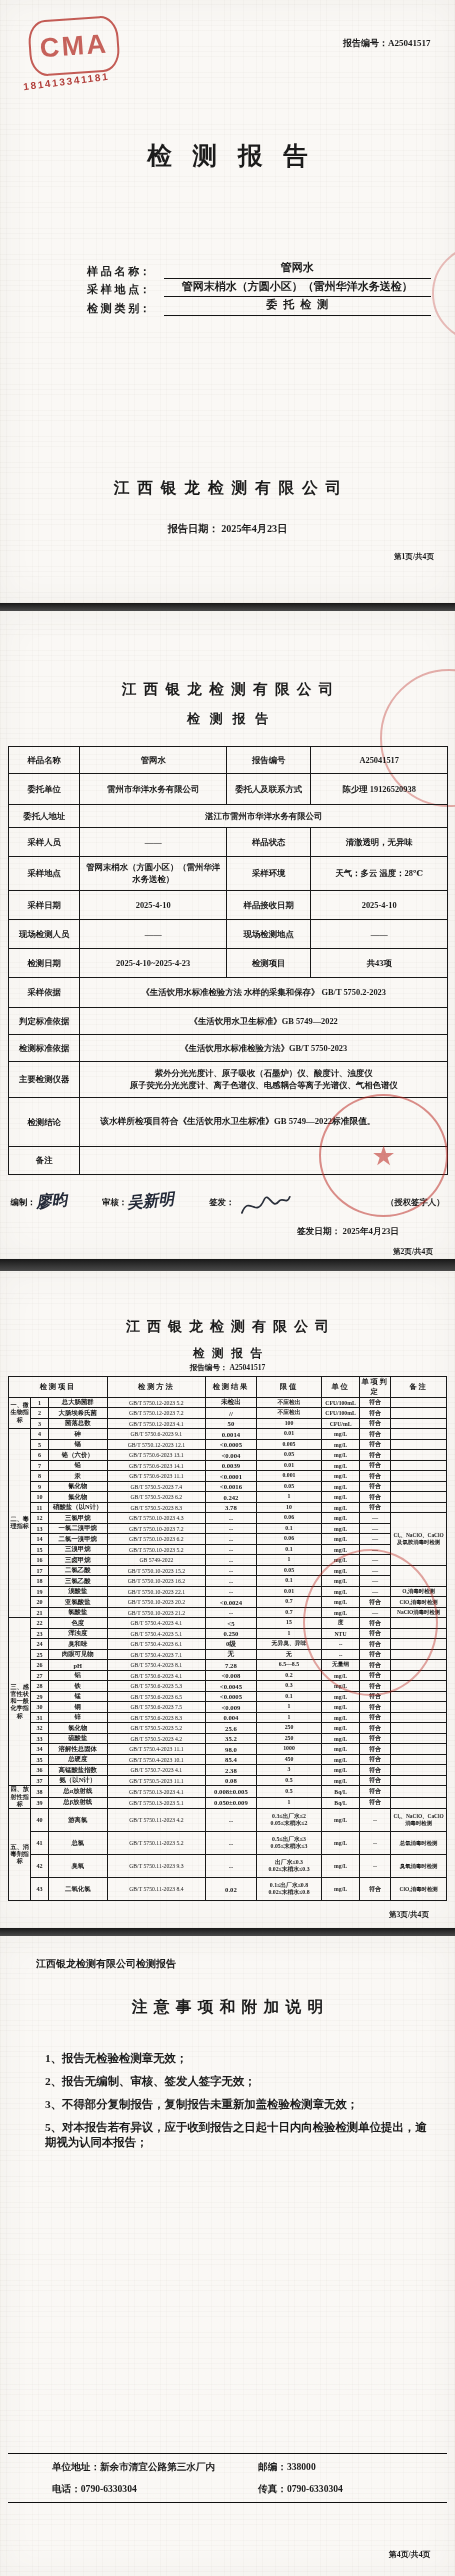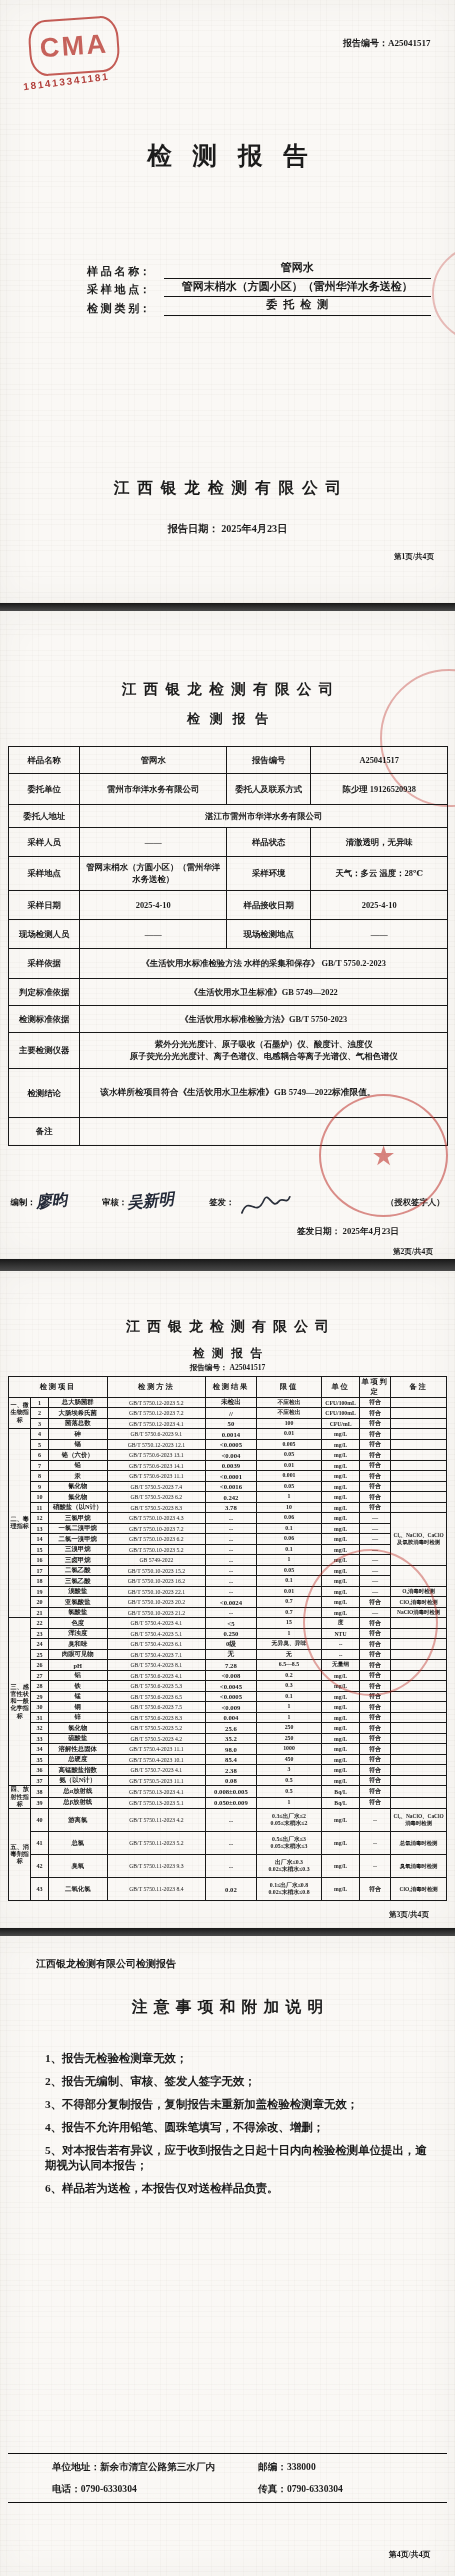--- a/index.html
+++ b/index.html
@@ -163,20 +163,26 @@
           <td class="ival">2025-4-10</td>
           <td class="ilab">样品接收日期</td>
           <td class="ival">2025-4-10</td>
         </tr>
         <tr style="height: 29px;">
           <td class="ilab">现场检测人员</td>
           <td class="ival">——</td>
           <td class="ilab">现场检测地点</td>
           <td class="ival">——</td>
         </tr>
+        <tr style="height: 29px;">
+          <td class="ilab">检测日期</td>
+          <td class="ival">2025-4-10~2025-4-23</td>
+          <td class="ilab">检测项目</td>
+          <td class="ival">共43项</td>
+        </tr>
         <tr style="height: 30px;">
           <td class="ilab">采样依据</td>
           <td class="ival" colspan="3">《生活饮用水标准检验方法 水样的采集和保存》 GB/T 5750.2-2023</td>
         </tr>
         <tr style="height: 27px;">
           <td class="ilab">判定标准依据</td>
           <td class="ival" colspan="3">《生活饮用水卫生标准》GB 5749—2022</td>
         </tr>
         <tr style="height: 27px;">
           <td class="ilab">检测标准依据</td>
@@ -695,23 +701,21 @@
 <div class="divider"></div>
 
 <div class="page" style="height:641px;">
   <div class="abs p4-header">江西银龙检测有限公司检测报告</div>
   <div class="abs center p4-title">注意事项和附加说明</div>
 
   <div class="abs p4-notes" id="notes-list">
       <div class="note">1、报告无检验检测章无效；</div>
       <div class="note">2、报告无编制、审核、签发人签字无效；</div>
       <div class="note">3、不得部分复制报告，复制报告未重新加盖检验检测章无效；</div>
-      <div class="note">4、报告不允许用铅笔、圆珠笔填写，不得涂改、增删；</div>
       <div class="note">5、对本报告若有异议，应于收到报告之日起十日内向检验检测单位提出，逾期视为认同本报告；</div>
-      <div class="note">6、样品若为送检，本报告仅对送检样品负责。</div>
     </div>
 
   <div class="abs rule" style="top:517px;"></div>
   <div class="abs p4-footer">
     <div class="frow">
       <span class="fleft"><span>单位地址：</span><span>新余市清宜公路第三水厂内</span></span>
       <span class="fright"><span>邮编：</span><span>338000</span></span>
     </div>
     <div class="frow">
       <span class="fleft"><span>电话：</span><span>0790-6330304</span></span>

